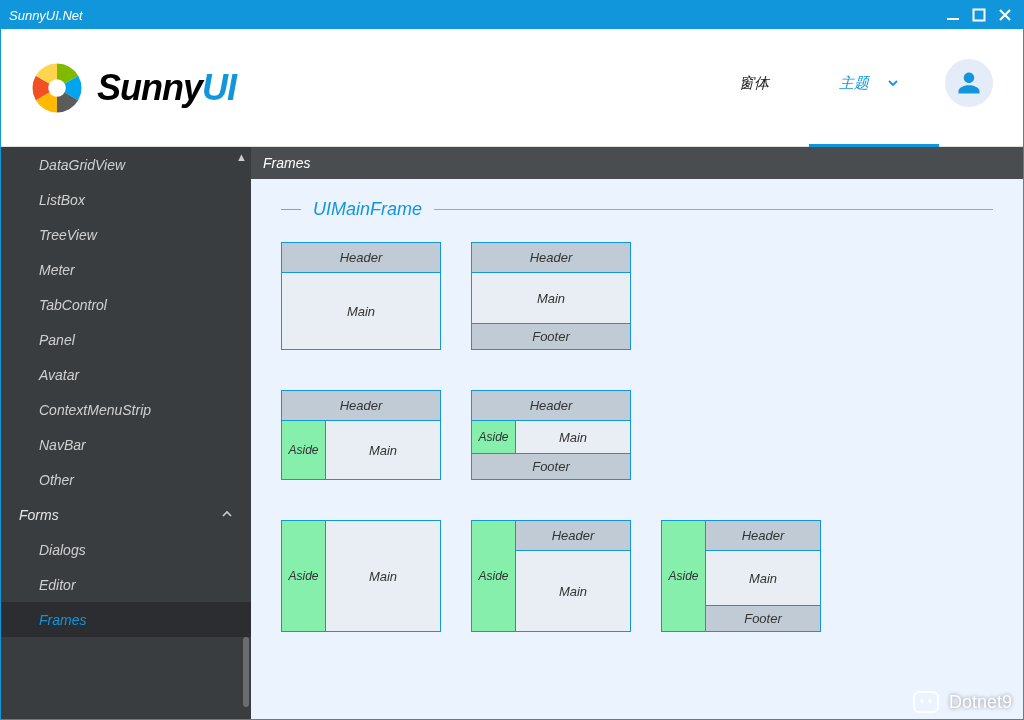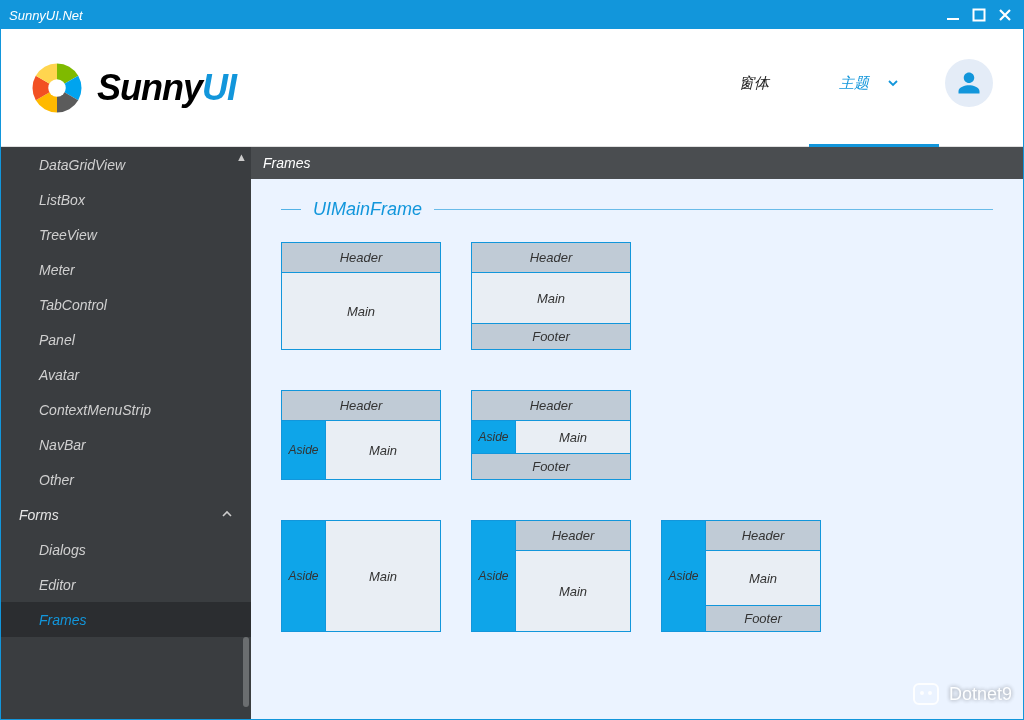--- a/index.html
+++ b/index.html
@@ -47,28 +47,28 @@
 .group-title .txt { padding: 0 12px; }
 .group-title .dash { width: 20px; height: 1px; background: #1296db; opacity:0.7; }
 
 .frames-grid { display: flex; flex-direction: column; gap: 40px; }
 .frames-row { display: flex; gap: 30px; }
 
 .frame { border: 1px solid #1296db; background: #fff; display: flex; flex-direction: column; font-size: 13px; color: #333; }
 .frame .f-header { background: #c0cbd6; height: 30px; display: flex; align-items: center; justify-content: center; border-bottom: 1px solid #1296db; }
 .frame .f-footer { background: #c0cbd6; height: 26px; display: flex; align-items: center; justify-content: center; border-top: 1px solid #1296db; }
 .frame .f-mid { flex: 1; display: flex; }
-.frame .f-aside { width: 44px; background: #0ea5e9; display: flex; align-items: center; justify-content: center; border-right: 1px solid #1296db; font-size:12px; }
+.frame .f-aside { width: 44px; background: #86efac; display: flex; align-items: center; justify-content: center; border-right: 1px solid #1296db; font-size:12px; }
 .frame .f-main { flex: 1; background: #e9eef4; display: flex; align-items: center; justify-content: center; }
 
 .f160x108 { width: 160px; height: 108px; }
 .f160x90  { width: 160px; height: 90px; }
 .f160x112 { width: 160px; height: 112px; }
 
-.watermark { position: fixed; right: 12px; bottom: 15px; display: flex; align-items: center; gap: 10px; color: #fff; font-size: 18px; opacity: 0.9; text-shadow: 0 0 4px rgba(0,0,0,0.5); pointer-events:none; }
+.watermark { position: fixed; right: 12px; bottom: 7px; display: flex; align-items: center; gap: 10px; color: #fff; font-size: 18px; opacity: 0.9; text-shadow: 0 0 4px rgba(0,0,0,0.5); pointer-events:none; }
 .watermark .bubble { width: 26px; height: 22px; border: 2px solid #fff; border-radius: 6px; position: relative; }
 .watermark .bubble::before, .watermark .bubble::after { content:""; position:absolute; width:4px; height:4px; background:#fff; border-radius:50%; top:6px; }
 .watermark .bubble::before { left:5px; }
 .watermark .bubble::after { left:13px; }
 </style>
 </head>
 <body>
 
 <div class="window">
 

